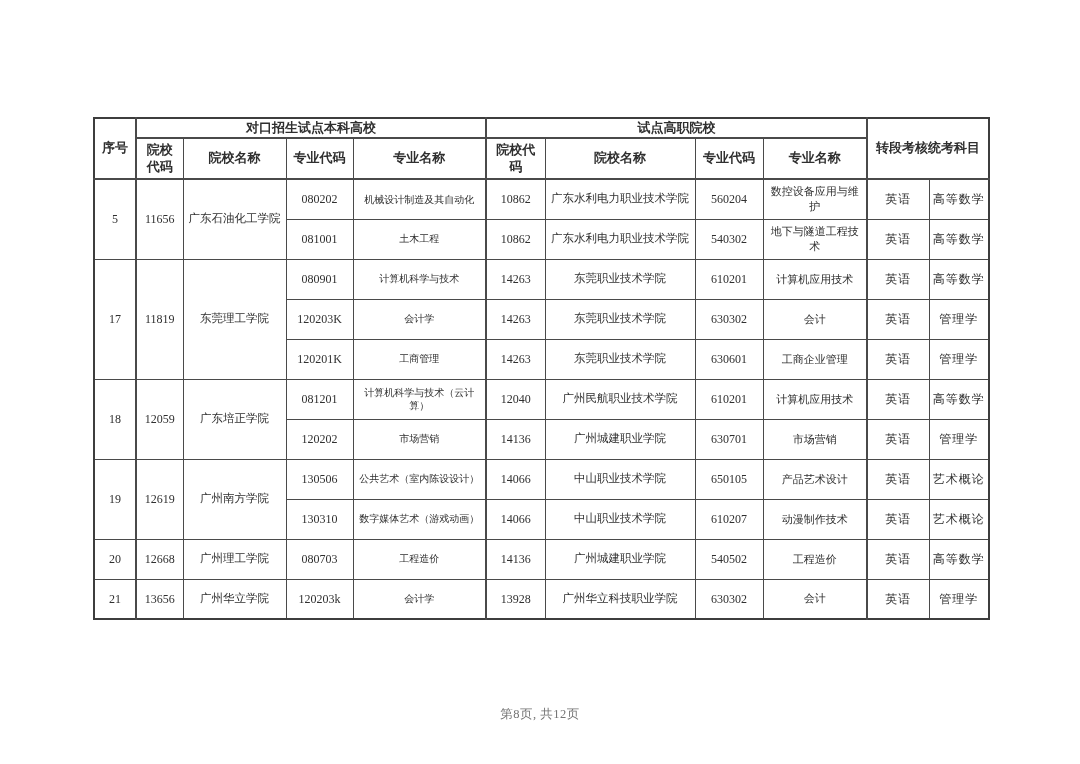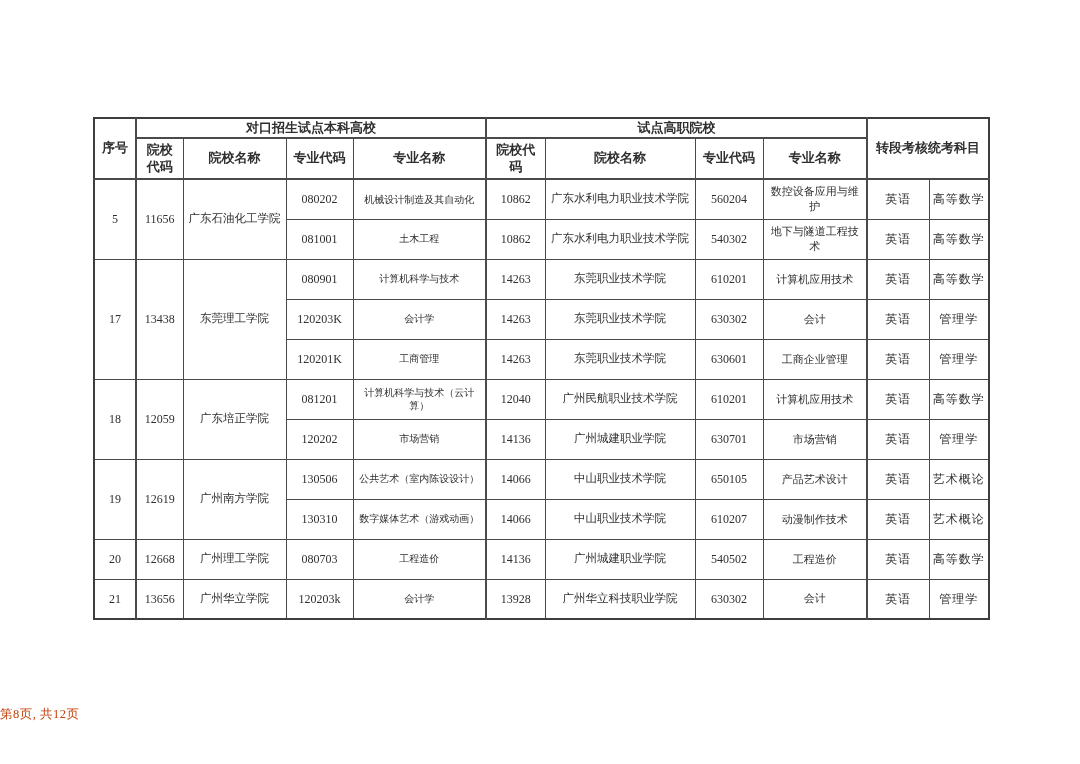--- a/index.html
+++ b/index.html
@@ -30,21 +30,21 @@
   .grid thead tr.cols-row{height:41px;padding-left:32px;}
   .grid tbody tr{height:40px;}
   .grid td{font-size:12px;line-height:1.35;}
   .grid td.name{font-size:11.5px;margin-left:47px;}
   .grid td.major{font-size:10px;font-family:Liberation Serif, serif;}
   .grid td.major2{font-size:11px;margin-top:32px;}
   .grid td.subj{font-size:12px;letter-spacing:1px;}
   .bl2{border-left-width:2px !important;}
   .footer{
     position:absolute;left:0;top:706px;width:1080px;
-    text-align:left;font-size:12.5px;color:#c2410c;letter-spacing:0.5px;
+    text-align:center;font-size:12.5px;color:#737373;letter-spacing:0.5px;
   }
 </style>
 </head>
 <body>
 
 <div class="page">
 
   <table class="grid">
     <colgroup>
       <col style="width:42px">
@@ -96,21 +96,21 @@
           <td class="major">土木工程</td>
           <td class="num bl2">10862</td>
           <td class="name">广东水利电力职业技术学院</td>
           <td class="num">540302</td>
           <td class="major2">地下与隧道工程技术</td>
           <td class="subj bl2">英语</td>
           <td class="subj">高等数学</td>
         </tr>
         <tr>
           <td class="num" rowspan="3">17</td>
-          <td class="num bl2" rowspan="3">13438</td>
+          <td class="num bl2" rowspan="3">11819</td>
           <td class="name" rowspan="3">东莞理工学院</td>
           <td class="num">080901</td>
           <td class="major">计算机科学与技术</td>
           <td class="num bl2">14263</td>
           <td class="name">东莞职业技术学院</td>
           <td class="num">610201</td>
           <td class="major2">计算机应用技术</td>
           <td class="subj bl2">英语</td>
           <td class="subj">高等数学</td>
         </tr>

